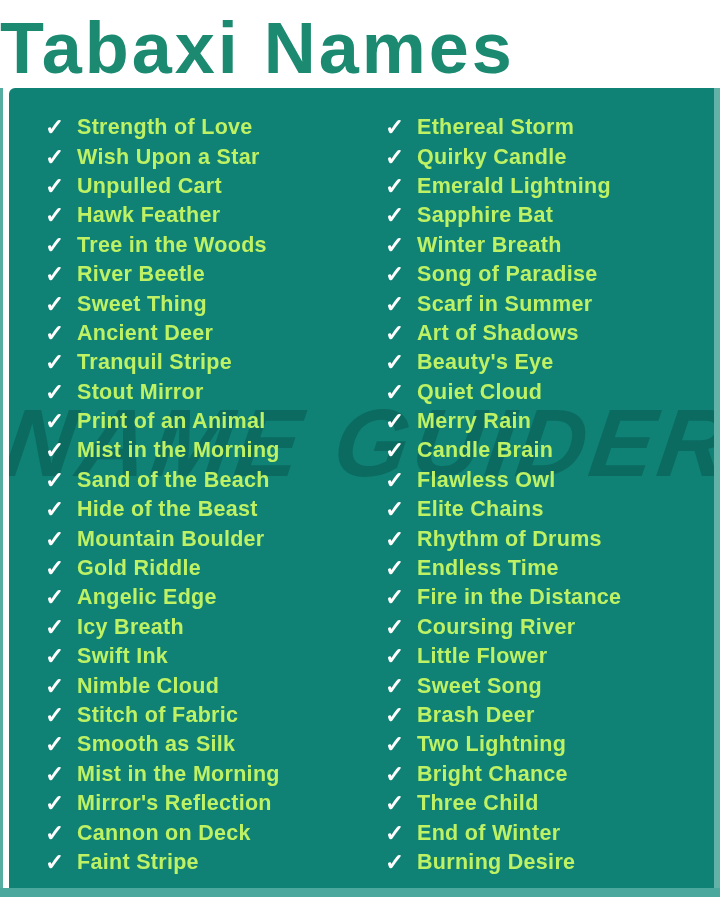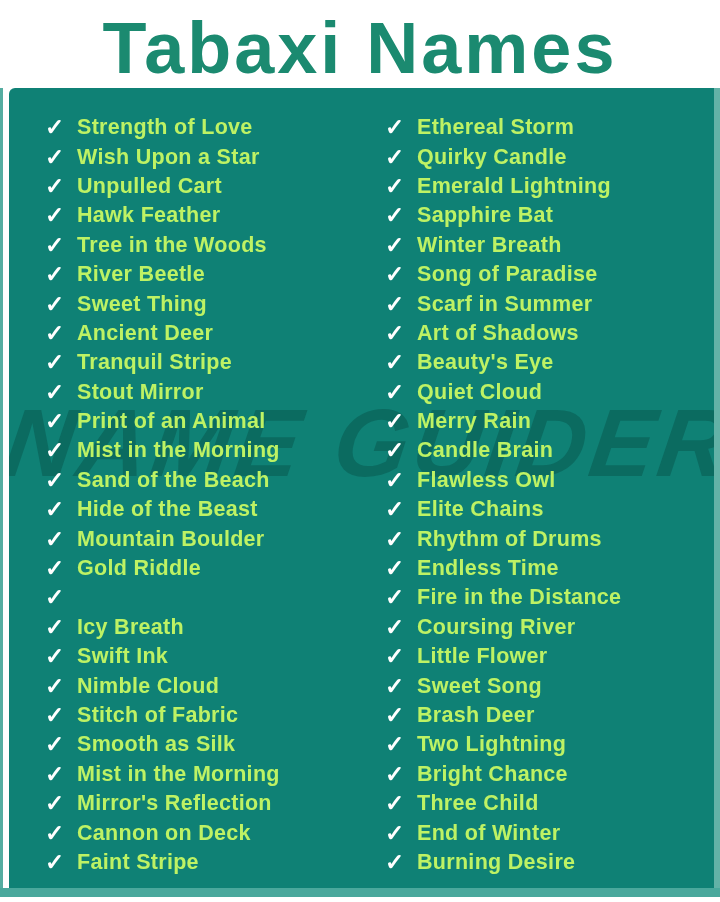--- a/index.html
+++ b/index.html
@@ -10,21 +10,21 @@
     font-family: "Liberation Sans", sans-serif;
     position: relative;
     overflow: hidden;
   }
 
   
   .header {
     position: absolute; left: 0; top: 0;
     width: 720px; height: 88px;
     background: #ffffff;
-    display: flex; align-items: center; justify-content: center;
+    display: flex; align-items: center; 
   }
   .page-title {
     margin: 0;
     font-size: 72px;
     font-weight: bold;
     color: #1b8a70;
     letter-spacing: 3px;
     line-height: 1;
     padding-top: 8px;
     white-space: nowrap;
@@ -183,20 +183,21 @@
           <span class="label">Mountain Boulder</span>
         </li>
 
         <li class="item">
           <span class="check">✓</span>
           <span class="label">Gold Riddle</span>
         </li>
 
         <li class="item">
           <span class="check">✓</span>
+          <span class="label">Angelic Edge</span>
         </li>
 
         <li class="item">
           <span class="check">✓</span>
           <span class="label">Icy Breath</span>
         </li>
 
         <li class="item">
           <span class="check">✓</span>
           <span class="label">Swift Ink</span>

